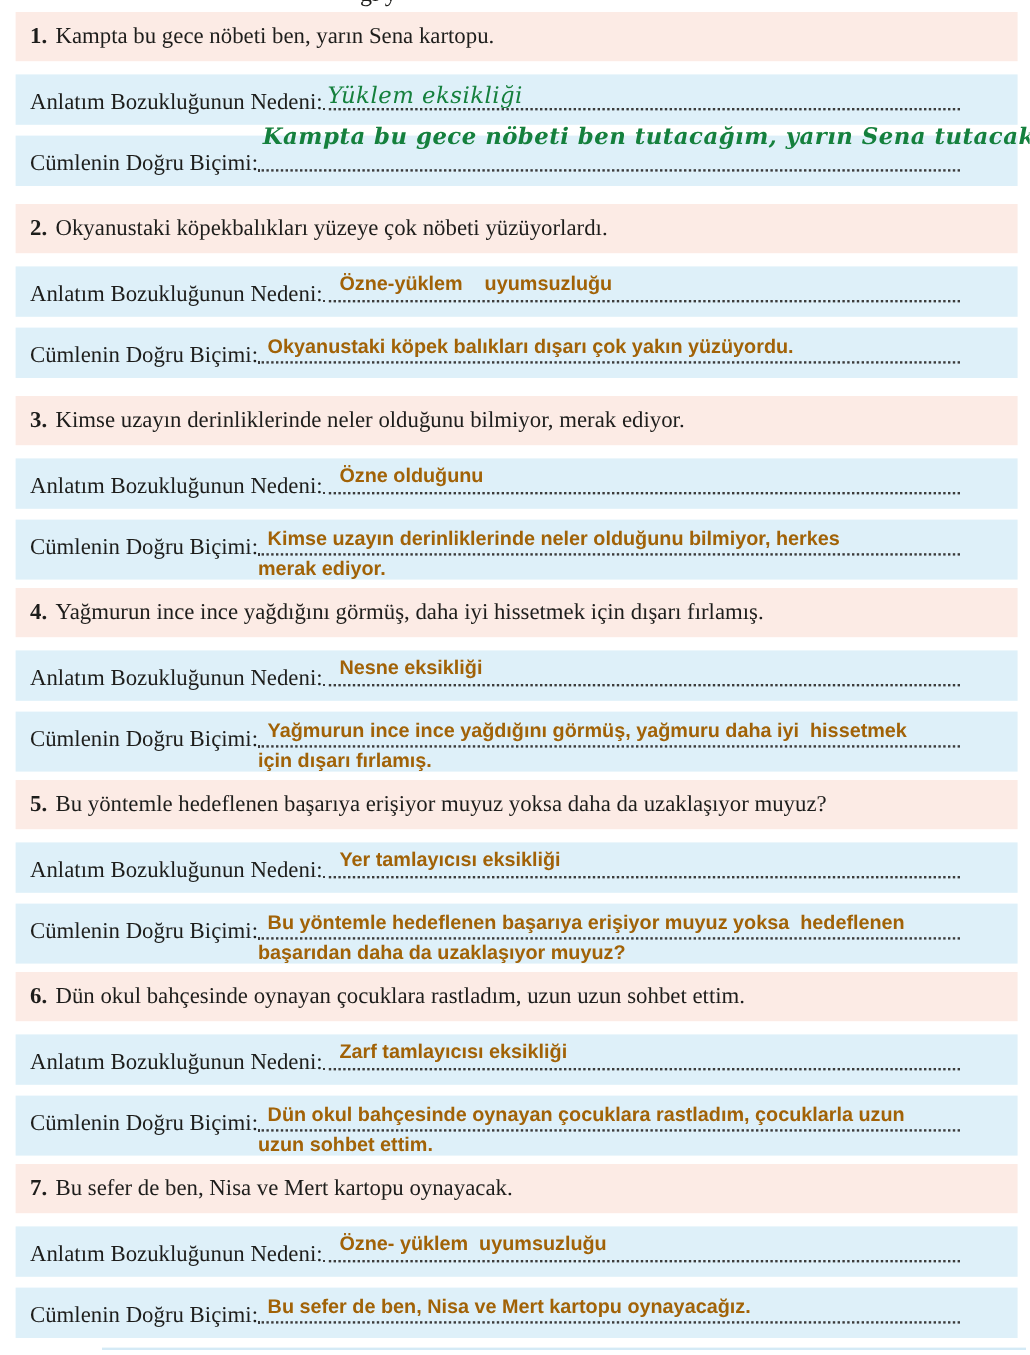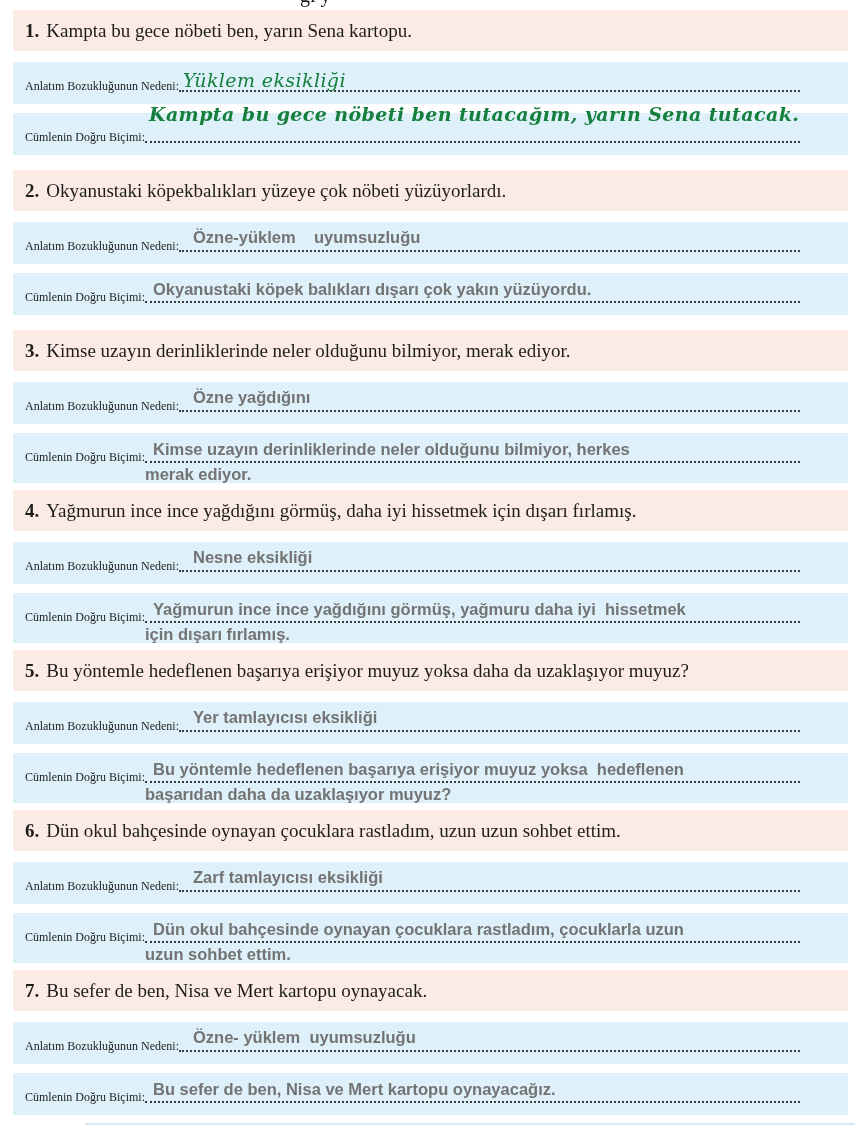--- a/index.html
+++ b/index.html
@@ -22,29 +22,29 @@
     padding-left:12px;font-size:19px;
   }
   .q-num{font-weight:bold;margin-right:7px;}
 
   .a-row{
     background:#def0f9;height:42px;display:flex;align-items:flex-end;
     padding:0 48px 8px 12px;box-sizing:border-box;margin-top:11px;
   }
   .a-row + .a-row{margin-top:9px;}
   .a-row.tall{height:50px;padding-bottom:16px;}
-  .a-label{white-space:nowrap;font-size:12px;line-height:20px;}
+  .a-label{white-space:nowrap;font-size:19px;line-height:20px;}
   .leader{
     flex:1;position:relative;height:0;margin-bottom:4px;
     border-bottom:2px dotted #3b3b3b;
   }
   .ans{
     position:absolute;white-space:pre;
     font-family:"Liberation Sans","DejaVu Sans",sans-serif;
-    font-weight:bold;color:#737373;font-size:16.5px;line-height:17px;
+    font-weight:bold;color:#a16207;font-size:16.5px;line-height:17px;
   }
   .ans.reason{left:14px;bottom:4px;}
   .ans.l1{left:8px;bottom:3px;}
   .ans.l2{left:0;top:5px;}
   
   .ans.hand{
     font-family:"DejaVu Serif","Liberation Serif",serif;
     font-style:italic;font-weight:normal;color:#15803d;
     font-size:19px;letter-spacing:0.4px;
   }
@@ -103,21 +103,21 @@
   </section>
 
   <section class="item short-gap">
     <div class="q-row">
       <span class="q-num">3.</span>
       <span class="q-text">Kimse uzayın derinliklerinde neler olduğunu bilmiyor, merak ediyor.</span>
     </div>
     <div class="a-row">
       <span class="a-label">Anlatım Bozukluğunun Nedeni:</span>
       <span class="leader">
-        <span class="ans reason">Özne yağdığını</span>
+        <span class="ans reason">Özne olduğunu</span>
       </span>
     </div>
     <div class="a-row tall">
       <span class="a-label">Cümlenin Doğru Biçimi:</span>
       <span class="leader">
         <span class="ans l1">Kimse uzayın derinliklerinde neler olduğunu bilmiyor, herkes</span>
         <span class="ans l2">merak ediyor.</span>
       </span>
     </div>
   </section>

